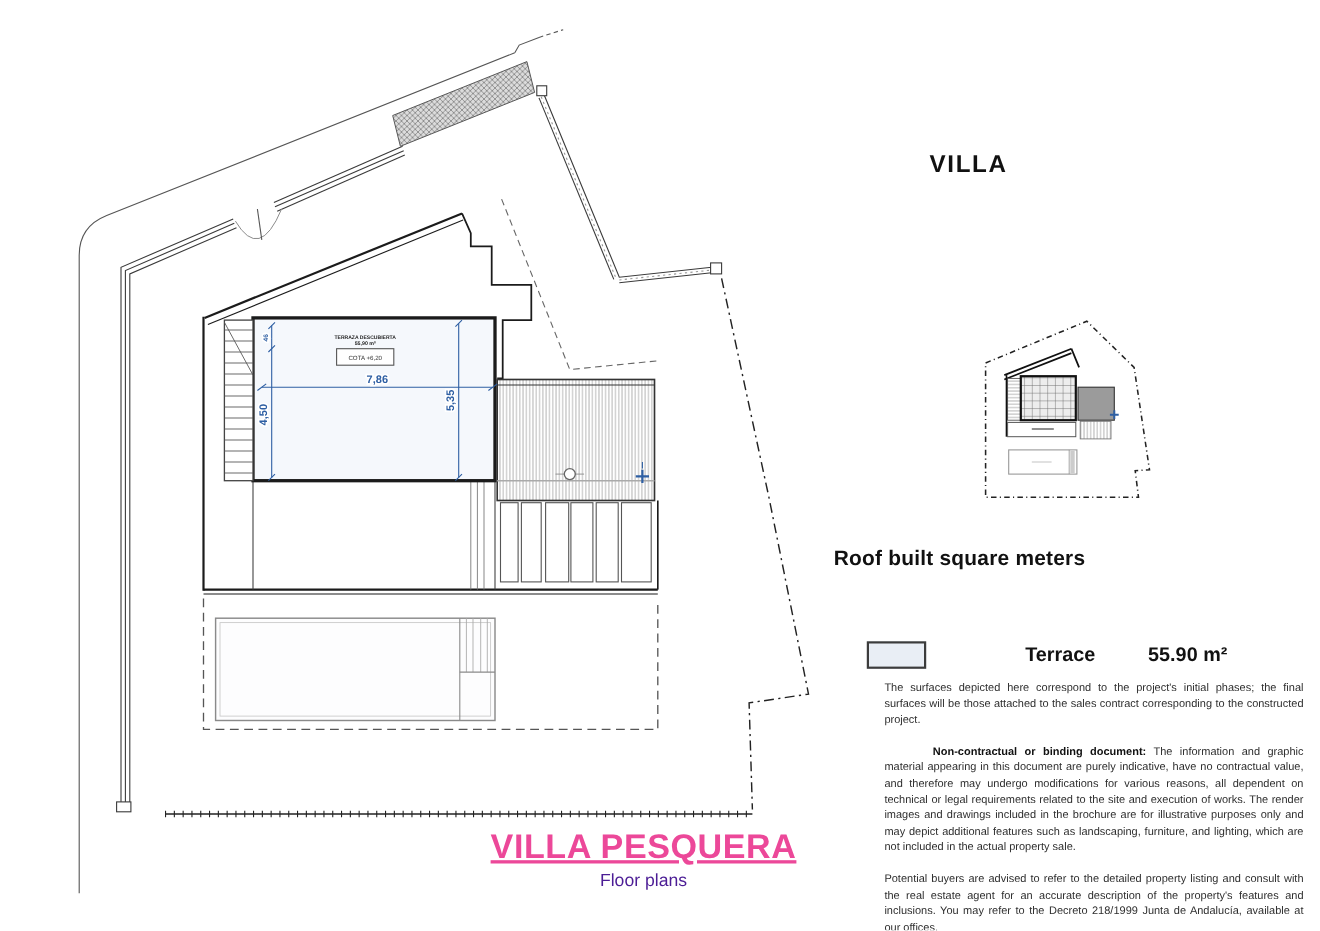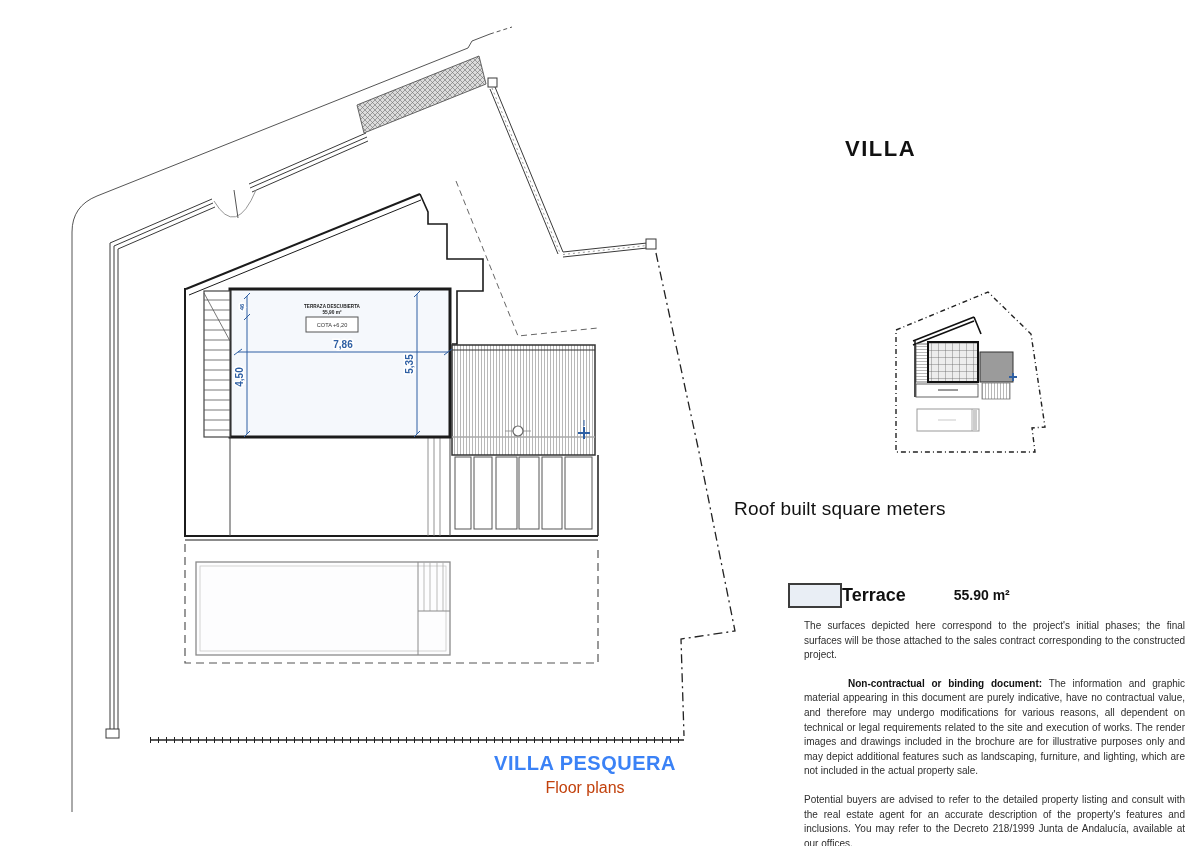--- a/index.html
+++ b/index.html
@@ -6,37 +6,37 @@
   #canvas{
     position:relative;width:1200px;height:846px;background:#ffffff;overflow:hidden;
     font-family:"Liberation Sans", sans-serif;color:#1c1c1c;
   }
   .abs{position:absolute;}
   #plan-svg{position:absolute;left:0;top:0;}
   .roof-label{
     left:845px;top:136px;font-size:22px;font-weight:700;letter-spacing:1.5px;color:#111;
   }
   .legend-heading{
-    left:734px;top:498px;font-size:19px;font-weight:400;color:#111;letter-spacing:.2px;
+    left:758px;top:498px;font-size:19px;font-weight:700;color:#111;letter-spacing:.2px;
   }
   .legend-row{left:788px;top:582px;width:380px;height:26px;display:flex;align-items:center;}
   .legend-swatch{
     width:50px;height:21px;background:#e9eef5;border:2px solid #3c3c3c;flex:0 0 auto;
   }
-  .legend-name{font-size:18px;font-weight:700;color:#111;}
-  .legend-area{margin-left:48px;font-size:14px;font-weight:700;color:#111;}
+  .legend-name{margin-left:90px;font-size:18px;font-weight:700;color:#111;}
+  .legend-area{margin-left:48px;font-size:18px;font-weight:700;color:#111;}
   .disclaimer{
     left:804px;top:619px;width:381px;font-size:10px;line-height:14.6px;color:#2e2e2e;
     text-align:justify;
   }
   .disclaimer p{margin:0 0 14px 0;}
   .disclaimer .lead{font-weight:700;color:#111;padding-left:44px;}
   .title-block{left:400px;top:752px;width:370px;text-align:center;}
-  .main-title{font-size:20px;font-weight:700;color:#3b82f6;letter-spacing:.5px;}
-  .sub-title{font-size:16px;font-weight:400;color:#c2410c;margin-top:4px;}
+  .main-title{font-size:31px;font-weight:700;color:#ec4899;letter-spacing:.5px;text-decoration:underline;}
+  .sub-title{font-size:16px;font-weight:400;color:#4c1d95;margin-top:4px;}
 </style>
 </head>
 <body>
 
 <div id="canvas">
 
   <svg id="plan-svg" width="1200" height="846" viewBox="0 0 1200 846">
     <defs>
       <pattern id="xh" width="5" height="5" patternUnits="userSpaceOnUse">
         <rect width="5" height="5" fill="#dcdcdc"></rect>

